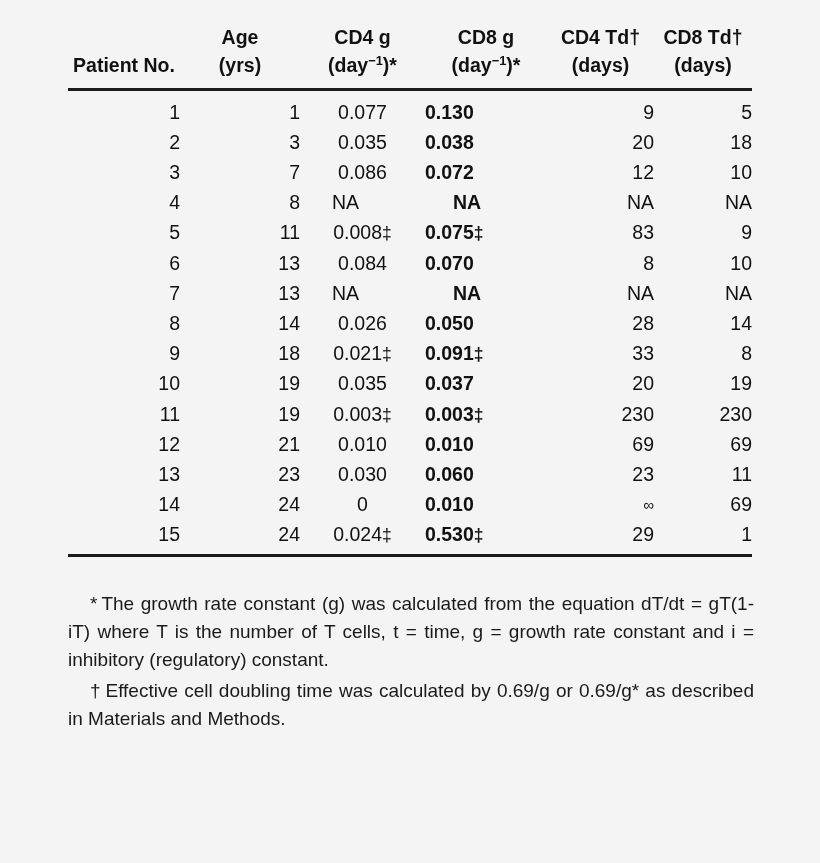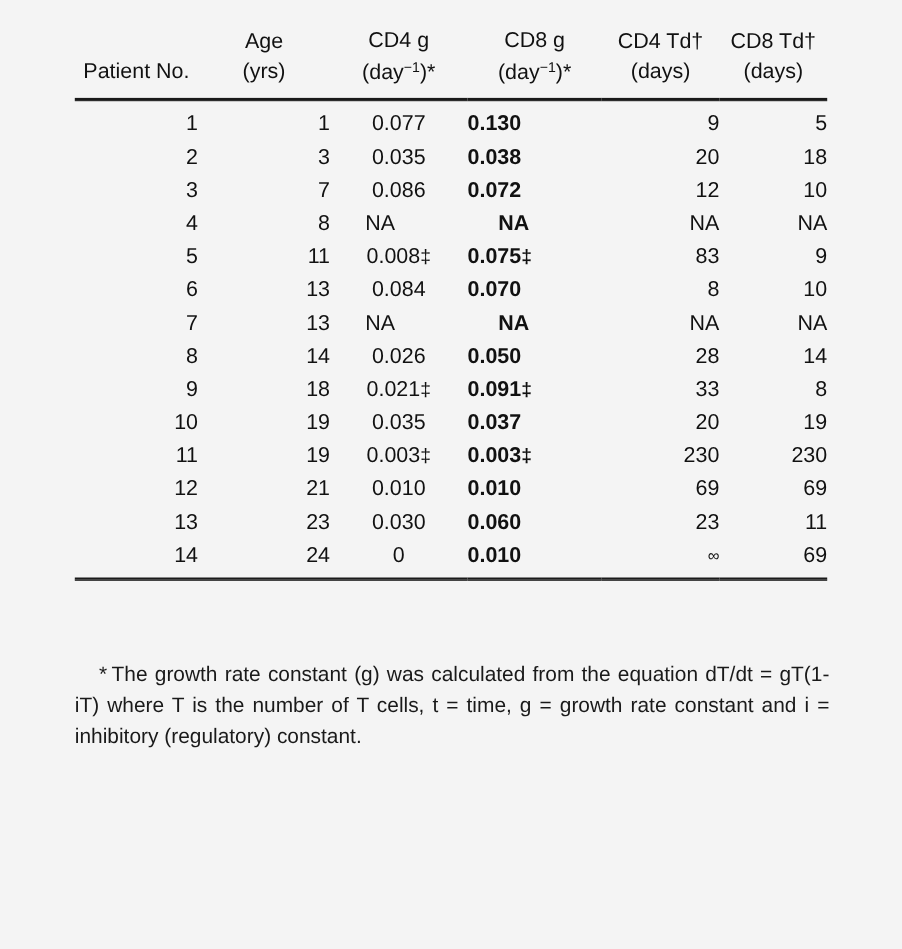--- a/index.html
+++ b/index.html
@@ -28,21 +28,21 @@
     position: absolute;
     left: 68px;
     top: 24px;
     width: 684px;
     border-collapse: collapse;
     font-size: 19.5px;
     line-height: 1.0;
   }
 
   .data-table thead th {
-    font-weight: normal;
+    font-weight: bold;
     padding: 0;
     vertical-align: bottom;
     white-space: nowrap;
     text-align: center;
   }
 
   .hdr-inner {
     display: block;
     padding-bottom: 9px;
   }
@@ -115,21 +115,21 @@
   .footnotes {
     position: absolute;
     left: 68px;
     top: 590px;
     width: 686px;
     font-size: 19px;
     line-height: 1.47;
     color: #1a1a1a;
   }
   .footnote {
-    margin: 10px 0 3px 0;
+    margin: 0 0 3px 0;
     text-align: justify;
     text-justify: inter-word;
     text-indent: 22px;
   }
   .footnote:last-child { margin-bottom: 0; }
   .footnote .mark { margin-right: 4px; }
 </style>
 </head>
 <body>
 
@@ -295,26 +295,35 @@
           <td class="c-cd8t">11</td>
         </tr>
         <tr>
           <td class="c-pat">14</td>
           <td class="c-age">24</td>
           <td class="c-cd4g">0</td>
           <td class="c-cd8g">0.010</td>
           <td class="c-cd4t"><span class="infinity">∞</span></td>
           <td class="c-cd8t">69</td>
         </tr>
+        <tr>
+          <td class="c-pat">15</td>
+          <td class="c-age">24</td>
+          <td class="c-cd4g">0.024<span class="dagger-mark">‡</span></td>
+          <td class="c-cd8g">0.530<span class="dagger-mark">‡</span></td>
+          <td class="c-cd4t">29</td>
+          <td class="c-cd8t">1</td>
+        </tr>
       </tbody>
 
     <tfoot>
       <tr class="rule-row">
         <td class="rule-thick" colspan="6"></td>
       </tr>
     </tfoot>
   </table>
 
   <div class="footnotes" id="footnotes">
       <p class="footnote"><span class="mark">*</span><span>The growth rate constant (g) was calculated from the equation dT/dt = gT(1-iT) where T is the number of T cells, t = time, g = growth rate constant and i = inhibitory (regulatory) constant.</span></p>
+      <p class="footnote"><span class="mark">†</span><span>Effective cell doubling time was calculated by 0.69/g or 0.69/g* as described in Materials and Methods.</span></p>
     </div>
 
 </div>
 
 </body></html>

